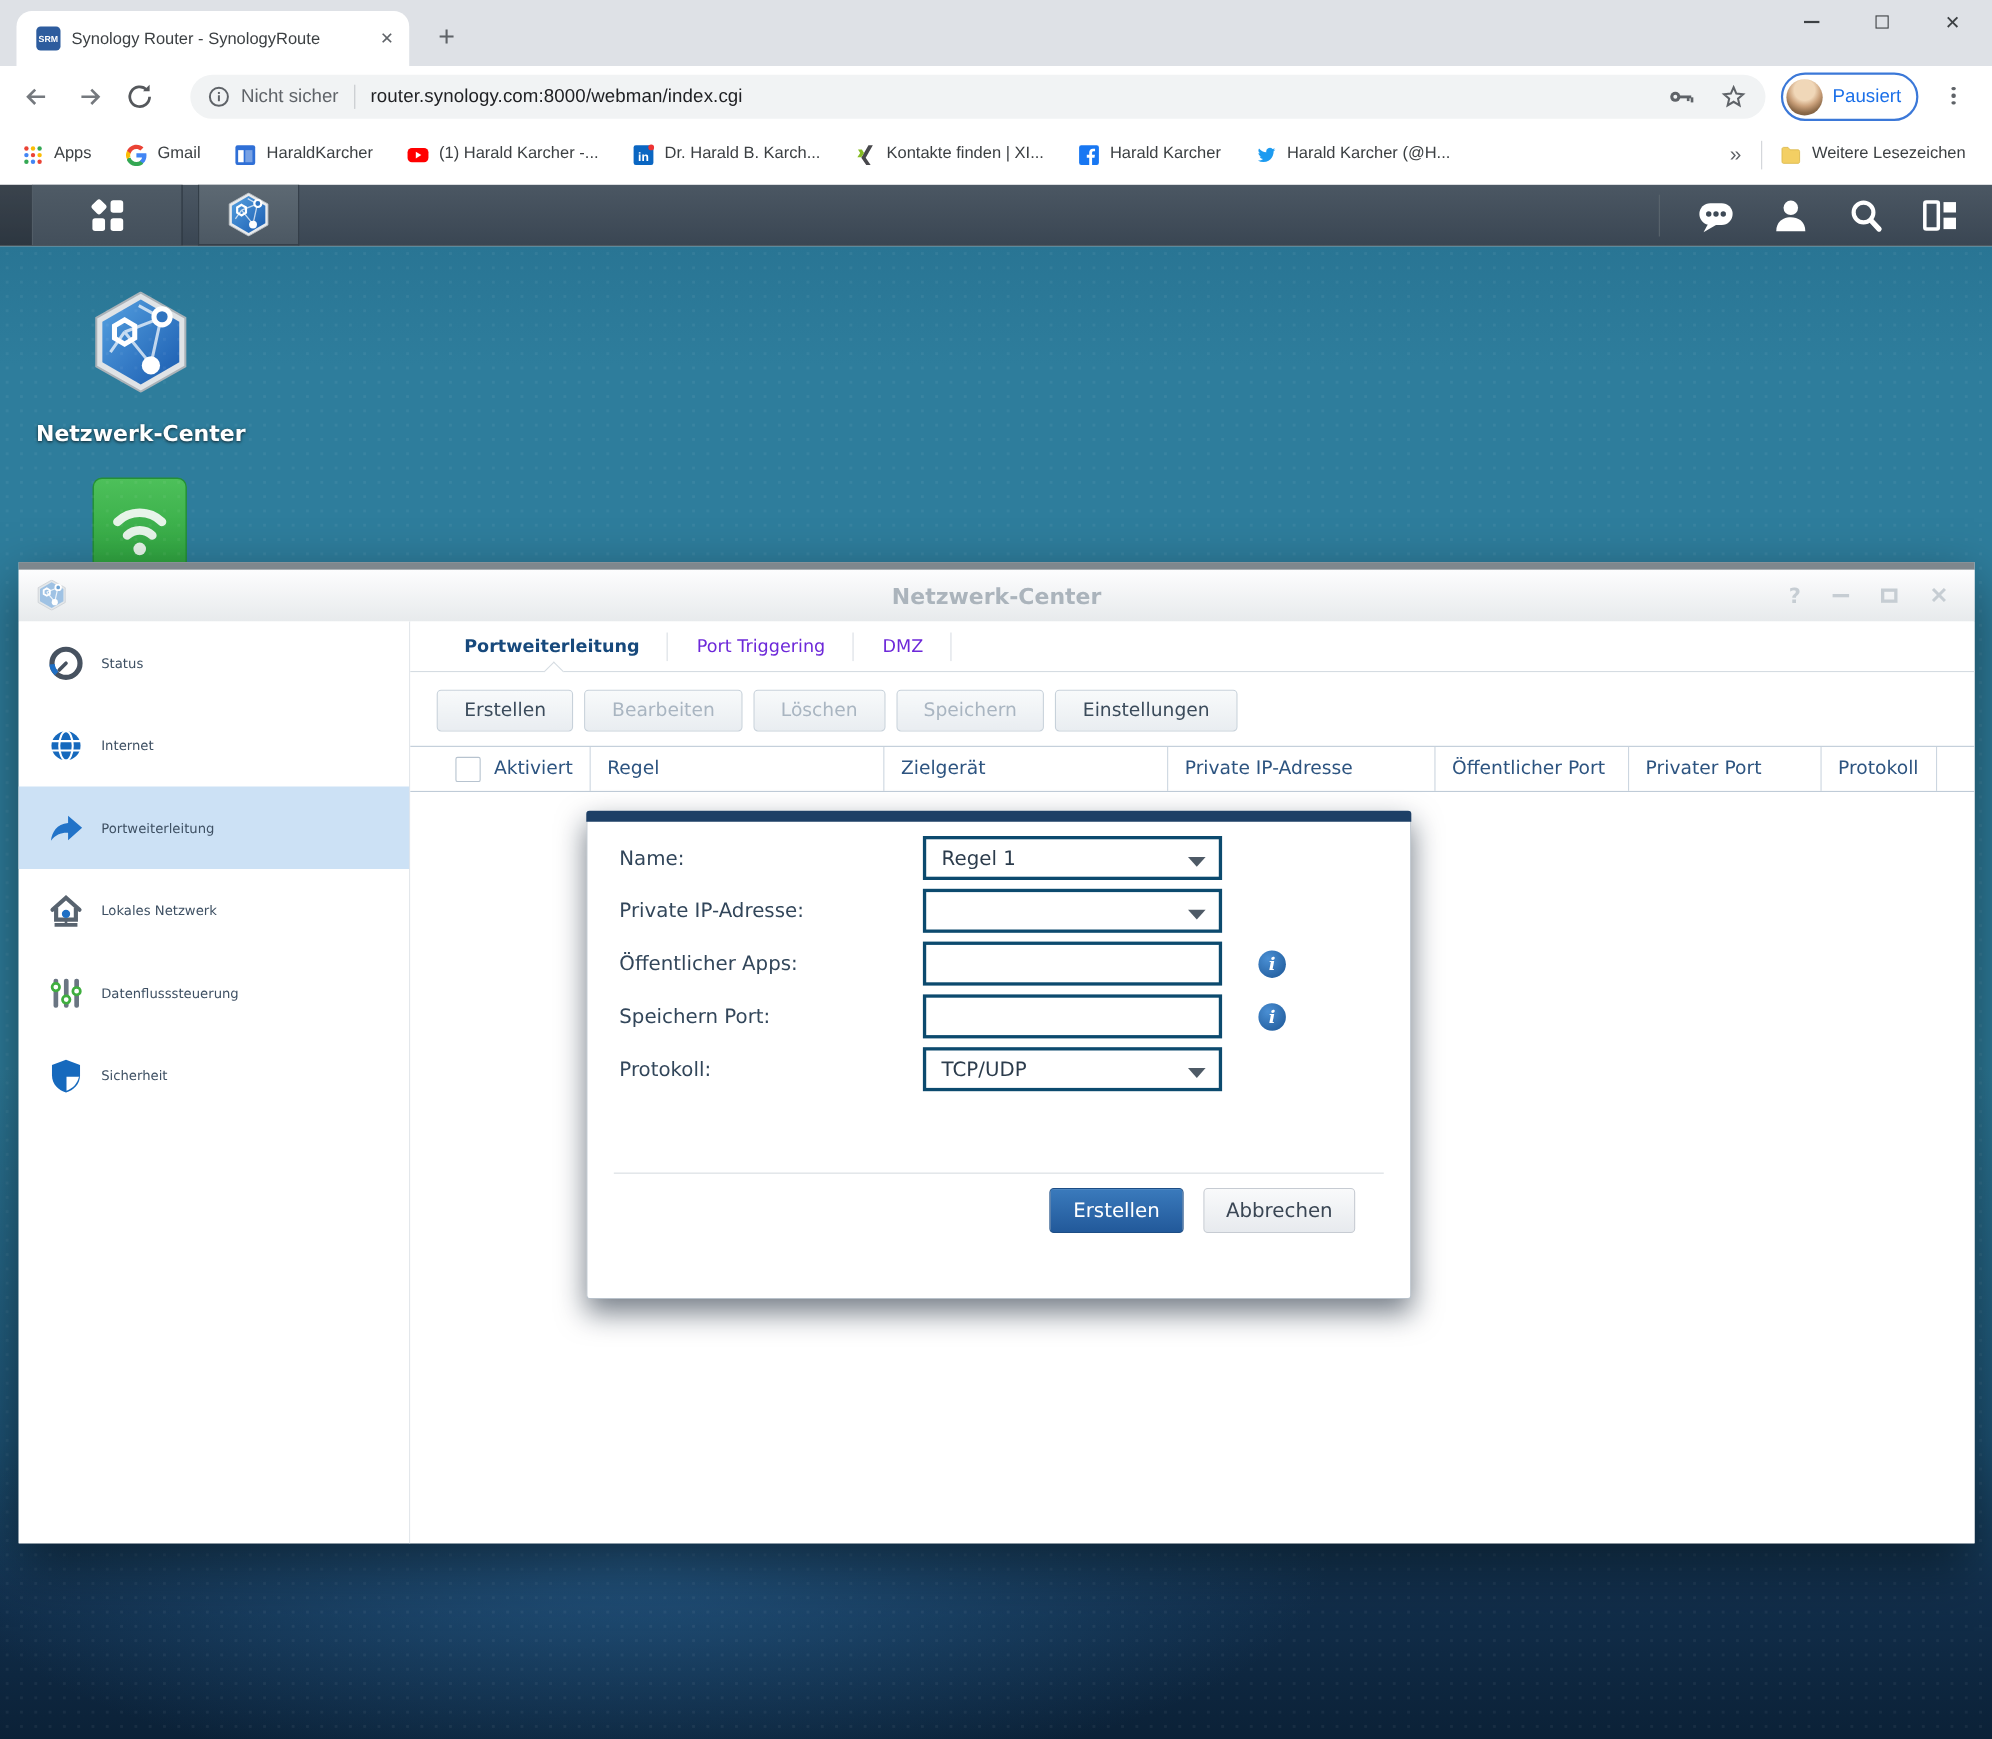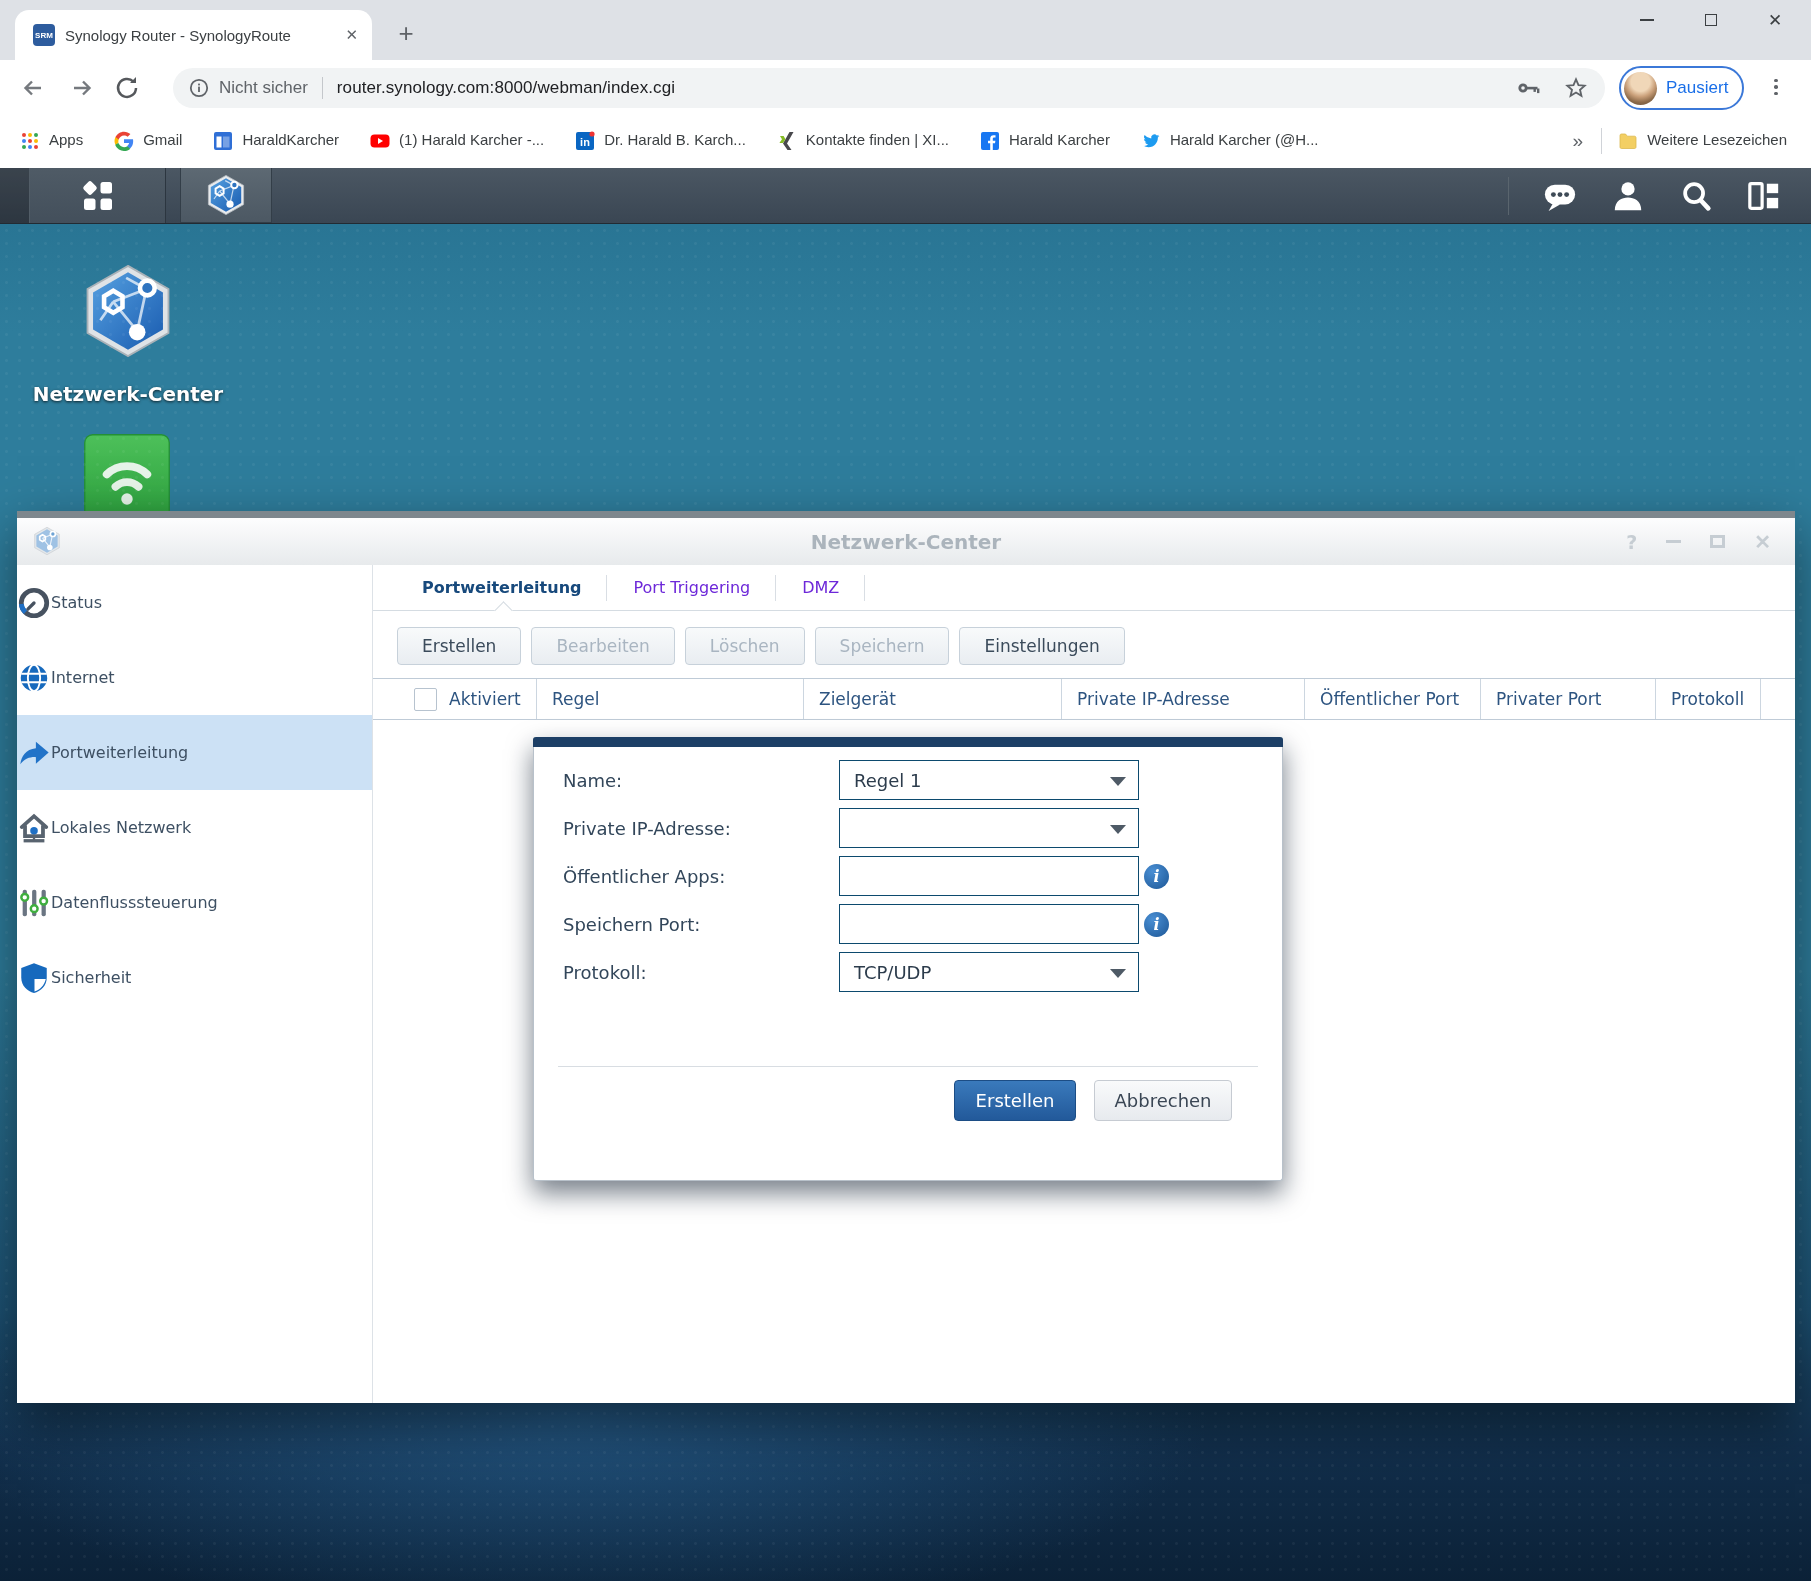--- a/index.html
+++ b/index.html
@@ -56,21 +56,21 @@
 .w-title{height:47px;background:linear-gradient(#fdfdfe,#e7eaec);position:relative;display:flex;align-items:center}
 .w-ticon{position:absolute;left:16px;top:9px;width:28px;height:28px}
 .w-tlabel{position:absolute;left:0;right:0;text-align:center;color:#abb4bc;font-weight:bold;font-size:20px;font-family:"DejaVu Sans",sans-serif}
 .w-ctls{position:absolute;right:24px;top:0;height:47px;display:flex;align-items:center;gap:29px;color:#c6cdd3}
 .w-help{font-size:19px;font-weight:bold;font-family:"DejaVu Sans",sans-serif}
 .w-min{width:15px;height:3px;background:#c6cdd3}
 .w-max{width:15px;height:13px;border:3px solid #c6cdd3}
 .w-close{font-size:20px;font-weight:bold}
 .w-body{position:absolute;left:0;top:54px;bottom:0;right:0;display:flex}
 .sidebar{width:356px;border-right:1px solid #dde2e7;background:#fff;flex:none}
-.side-item{height:75px;display:flex;align-items:center;font-family:"DejaVu Sans",sans-serif;font-size:16px;color:#3e5063}
+.side-item{height:75px;display:flex;align-items:center;gap:15px;padding-left:26px;font-family:"DejaVu Sans",sans-serif;font-size:12px;color:#3e5063}
 .side-item.active{background:#cce1f5}
 .side-ic{width:34px;height:34px;flex:none}
 .content{flex:1;position:relative;background:#fff}
 .tabsrow{height:46px;border-bottom:1px solid #d5dce2;display:flex;align-items:center;padding-left:23px;position:relative;font-family:"DejaVu Sans",sans-serif}
 .wtab{padding:0 26px;font-size:16px;color:#6d28d9;height:30px;display:flex;align-items:center;position:relative}
 .wtab::after{content:'';position:absolute;right:0;top:2px;height:26px;width:1px;background:#d9dee4}
 .wtab.active{color:#17497c;font-weight:bold}
 .notch{position:absolute;left:124px;top:39px;width:13px;height:13px;background:#fff;border-left:1px solid #d5dce2;border-top:1px solid #d5dce2;transform:rotate(45deg)}
 .wtoolbar{margin:16px 0 0 24px;display:flex;gap:10px;font-family:"DejaVu Sans",sans-serif}
 .wbtn{height:38px;padding:0 24px;border:1px solid #c7d1da;border-radius:4px;background:linear-gradient(#f8fafb,#e9edf1);font-size:17px;color:#3b4b5b;display:flex;align-items:center}
@@ -80,21 +80,21 @@
 .th.first{padding-left:41px}
 .th.filler{flex:1;border-right:none;padding:0}
 .cb{width:23px;height:23px;border:1px solid #b7c3cf;border-radius:2px;background:#fff;margin-right:12px}
 
 .dialog{position:absolute;left:533px;top:737px;width:750px;height:444px;background:#fff;border:1px solid #b8c1ca;border-top:none;border-radius:3px;box-shadow:0 12px 26px rgba(8,22,40,.55);font-family:"DejaVu Sans",sans-serif}
 .d-top{height:10px;background:#1d3f66;border-radius:3px 3px 0 0;margin:0 -1px}
 .d-head{height:46px;background:linear-gradient(#ffffff,#dce6f1);display:flex;align-items:center;justify-content:center;font-size:20px;font-weight:bold;color:#154a82}
 .d-body{padding-top:13px}
 .d-row{height:41px;margin-bottom:7px;position:relative;display:flex;align-items:center;padding-left:29px}
 .d-label{font-size:18px;color:#32465a}
-.d-field{position:absolute;left:305px;top:0;width:300px;height:40px;border:1px solid #0c4a6e;background:#fff;display:flex;align-items:center;padding:0 36px 0 14px;font-size:18px;color:#2c3c4c}
+.d-field{position:absolute;left:305px;top:0;width:272px;height:40px;border:3px solid #0c4a6e;background:#fff;display:flex;align-items:center;padding:0 36px 0 14px;font-size:18px;color:#2c3c4c}
 .d-caret{position:absolute;right:12px;top:16px;width:0;height:0;border-left:8px solid transparent;border-right:8px solid transparent;border-top:9px solid #4e5a66}
 .d-info{position:absolute;left:610px;top:8px;width:25px;height:25px;border-radius:50%;background:radial-gradient(circle at 35% 30%,#4a8fd4,#1c5695);color:#fff;font-family:"DejaVu Serif",serif;font-style:italic;font-weight:bold;font-size:16px;display:flex;align-items:center;justify-content:center}
 .d-sep{height:1px;background:#d8dde2;margin:73px 24px 0 24px}
 .d-buttons{display:flex;justify-content:flex-end;gap:18px;margin:13px 50px 0 0}
 .d-btn{height:41px;border-radius:4px;font-size:18px;display:flex;align-items:center;justify-content:center}
 .d-primary{width:122px;background:linear-gradient(#3a7abc,#22599a);border:1px solid #1c4d85;color:#fff}
 .d-secondary{width:138px;background:linear-gradient(#f9fafb,#e7eaee);border:1px solid #c6cbd2;color:#3a4654}
 </style>
 </head>
 <body>

